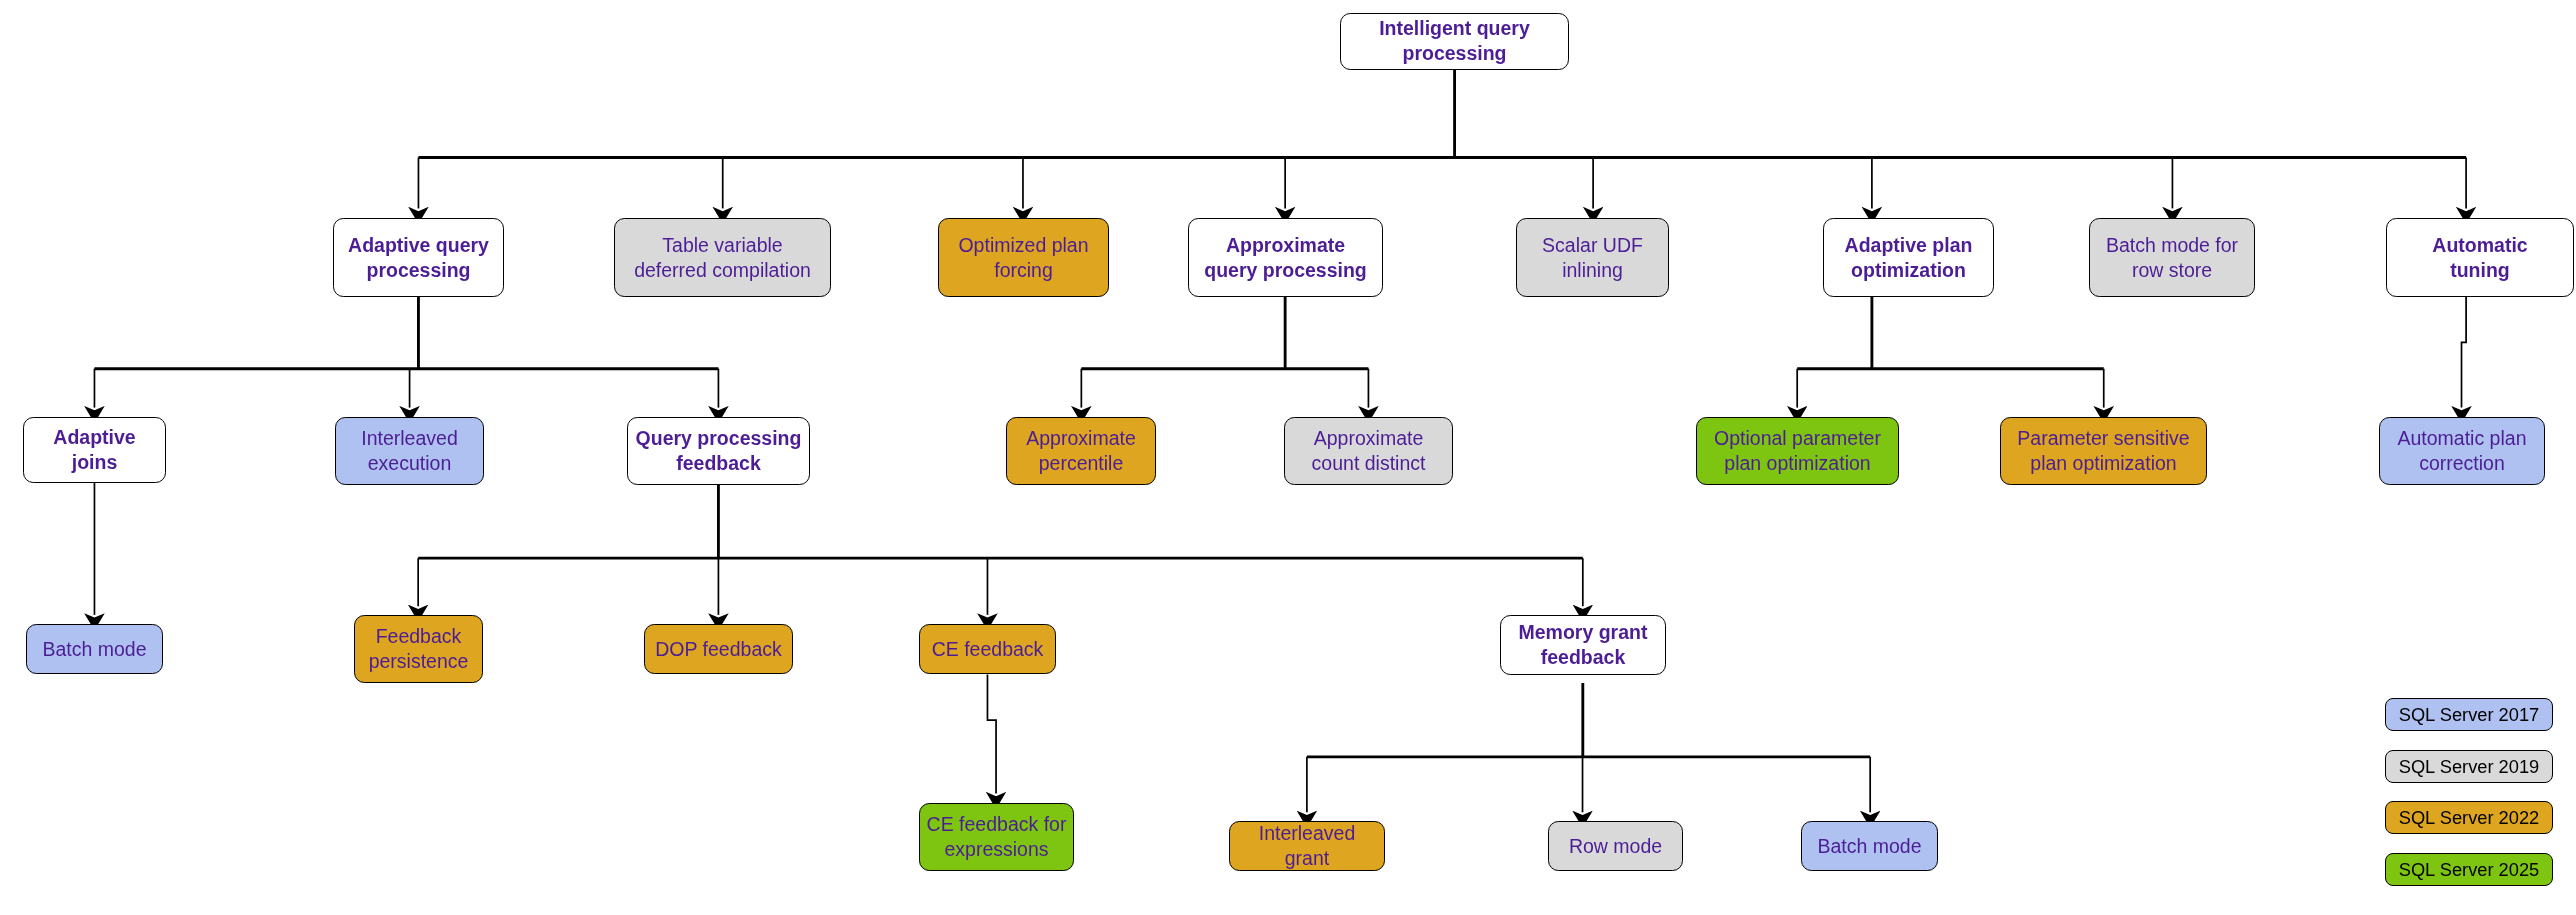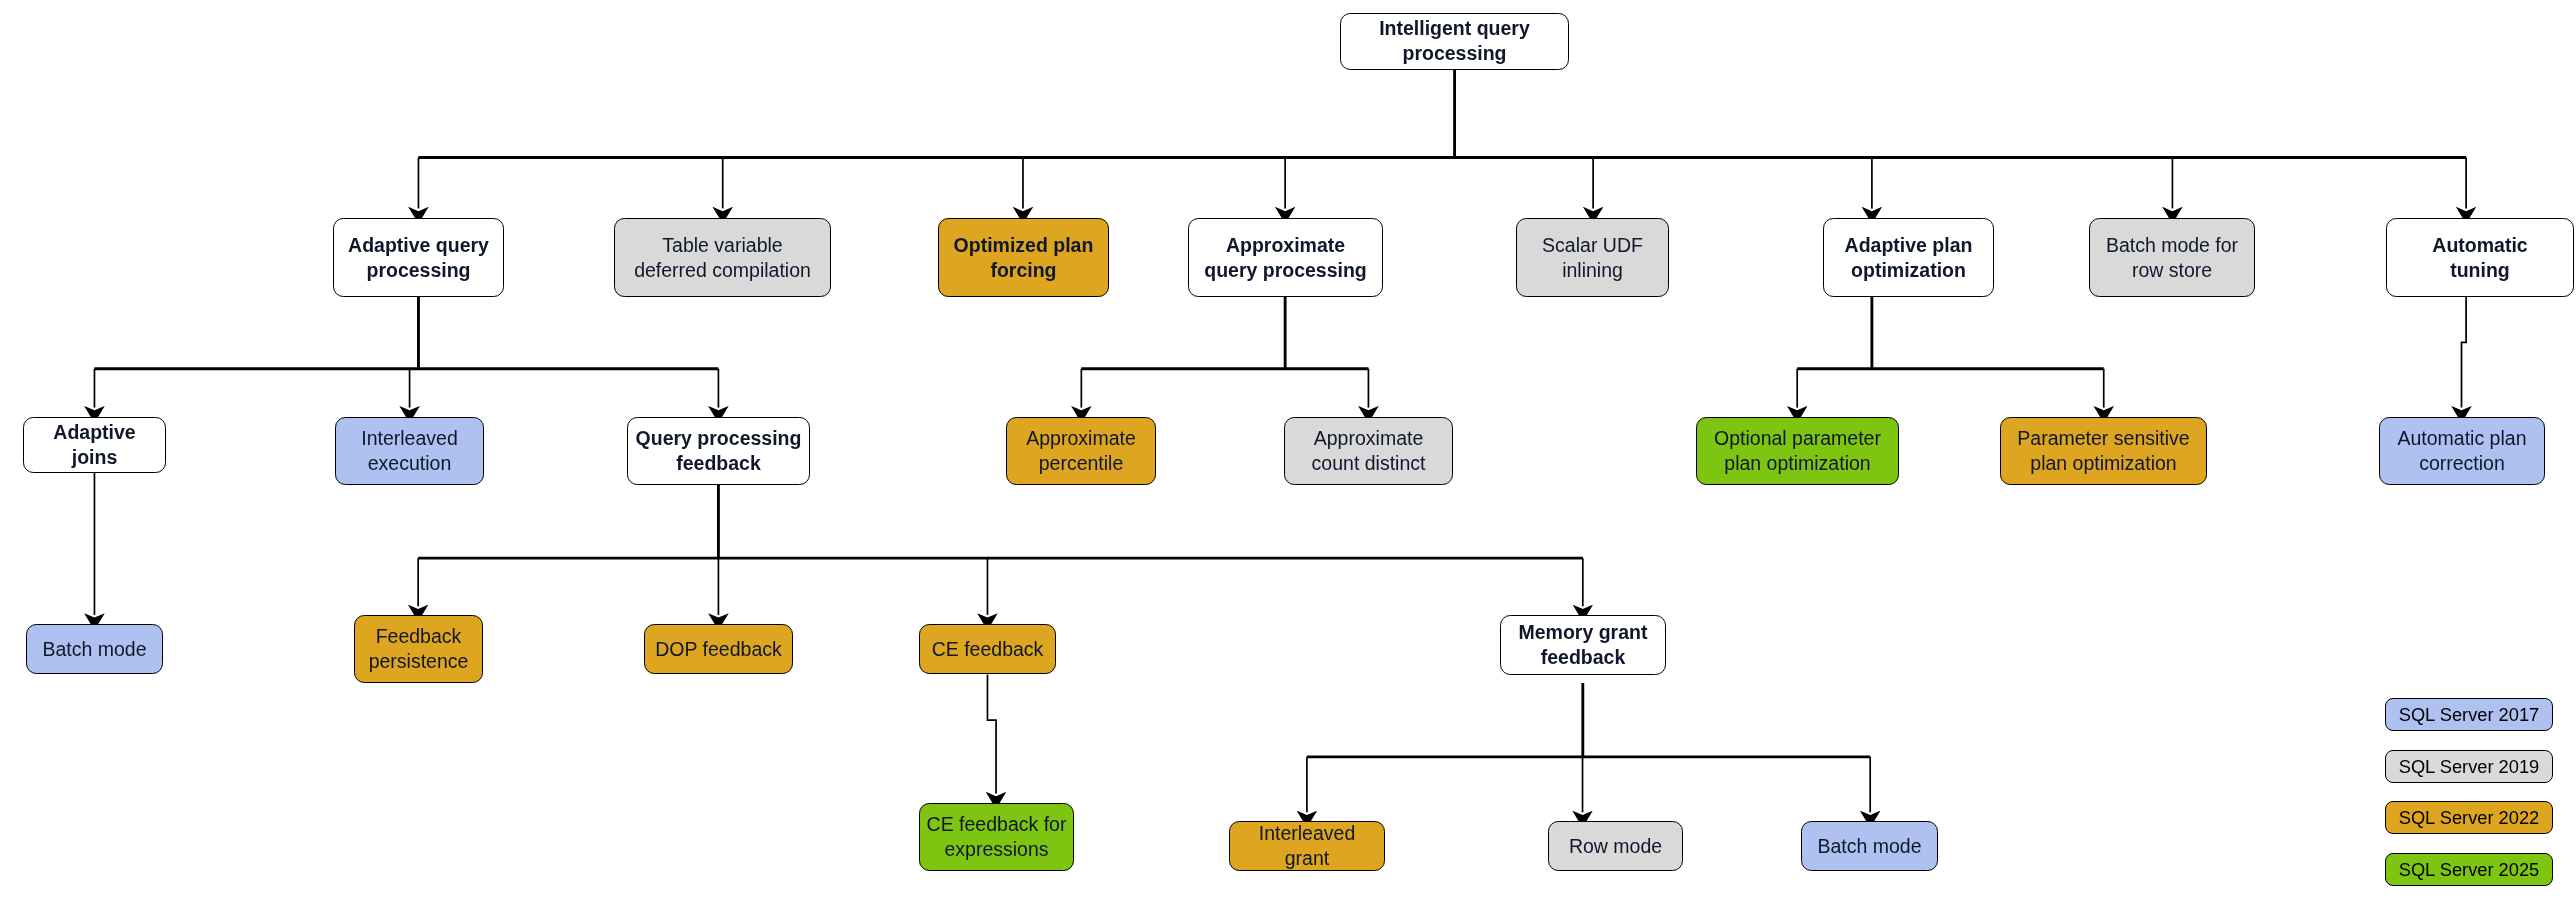--- a/index.html
+++ b/index.html
@@ -26,21 +26,21 @@
   .node {
     position: absolute;
     box-sizing: border-box;
     border: 1.7px solid #000000;
     border-radius: 10.3px;
     background: #ffffff;
     display: flex;
     align-items: center;
     justify-content: center;
     text-align: center;
-    color: #0f172a;
+    color: #4c1d95;
     font-size: 19.5px;
     line-height: 1.28;
     padding: 2.3px 5.7px;
     white-space: pre-line;
     font-family: "Liberation Sans", sans-serif;
   }
   .node.root { font-weight: bold; }
   .node.bold { font-weight: bold; }
   .legend-item {
     position: absolute;
@@ -106,33 +106,33 @@
         <path d="M3267,1322 L3267,1419" fill="none" stroke="#000000" stroke-width="3" marker-end="url(#arrow)"></path>
       </g>
   </svg>
   <div id="node-layer">
       <div class="node bold root" style="left: 1340px; top: 12.6px; width: 229px; height: 57px; background: rgb(255, 255, 255);">Intelligent query
 processing</div>
       <div class="node bold" style="left: 333px; top: 218px; width: 171px; height: 79px; background: rgb(255, 255, 255);">Adaptive query
 processing</div>
       <div class="node" style="left: 614px; top: 218px; width: 217px; height: 79px; background: rgb(217, 217, 217);">Table variable
 deferred compilation</div>
-      <div class="node" style="left: 938px; top: 218px; width: 171px; height: 79px; background: rgb(221, 165, 32); font-weight: bold;">Optimized plan
+      <div class="node" style="left: 938px; top: 218px; width: 171px; height: 79px; background: rgb(221, 165, 32);">Optimized plan
 forcing</div>
       <div class="node bold" style="left: 1188px; top: 218px; width: 195px; height: 79px; background: rgb(255, 255, 255);">Approximate
 query processing</div>
       <div class="node" style="left: 1516px; top: 218px; width: 153px; height: 79px; background: rgb(217, 217, 217);">Scalar UDF
 inlining</div>
       <div class="node bold" style="left: 1787px; top: 218px; width: 171px; height: 79px; background: rgb(255, 255, 255); margin-left: 36px;">Adaptive plan
 optimization</div>
       <div class="node" style="left: 2089px; top: 218px; width: 166px; height: 79px; background: rgb(217, 217, 217);">Batch mode for
 row store</div>
       <div class="node bold" style="left: 2386px; top: 218px; width: 188px; height: 79px; background: rgb(255, 255, 255);">Automatic
 tuning</div>
-      <div class="node bold" style="left: 23px; top: 417px; width: 143px; height: 56px; background: rgb(255, 255, 255);">Adaptive joins</div>
+      <div class="node bold" style="left: 23px; top: 417px; width: 143px; height: 66px; background: rgb(255, 255, 255);">Adaptive joins</div>
       <div class="node" style="left: 335px; top: 417px; width: 149px; height: 68px; background: rgb(174, 193, 240);">Interleaved
 execution</div>
       <div class="node bold" style="left: 627px; top: 417px; width: 183px; height: 68px; background: rgb(255, 255, 255);">Query processing
 feedback</div>
       <div class="node" style="left: 1006px; top: 417px; width: 150px; height: 68px; background: rgb(221, 165, 32);">Approximate
 percentile</div>
       <div class="node" style="left: 1284px; top: 417px; width: 169px; height: 68px; background: rgb(217, 217, 217);">Approximate
 count distinct</div>
       <div class="node" style="left: 1696px; top: 417px; width: 203px; height: 68px; background: rgb(125, 197, 17);">Optional parameter
 plan optimization</div>

